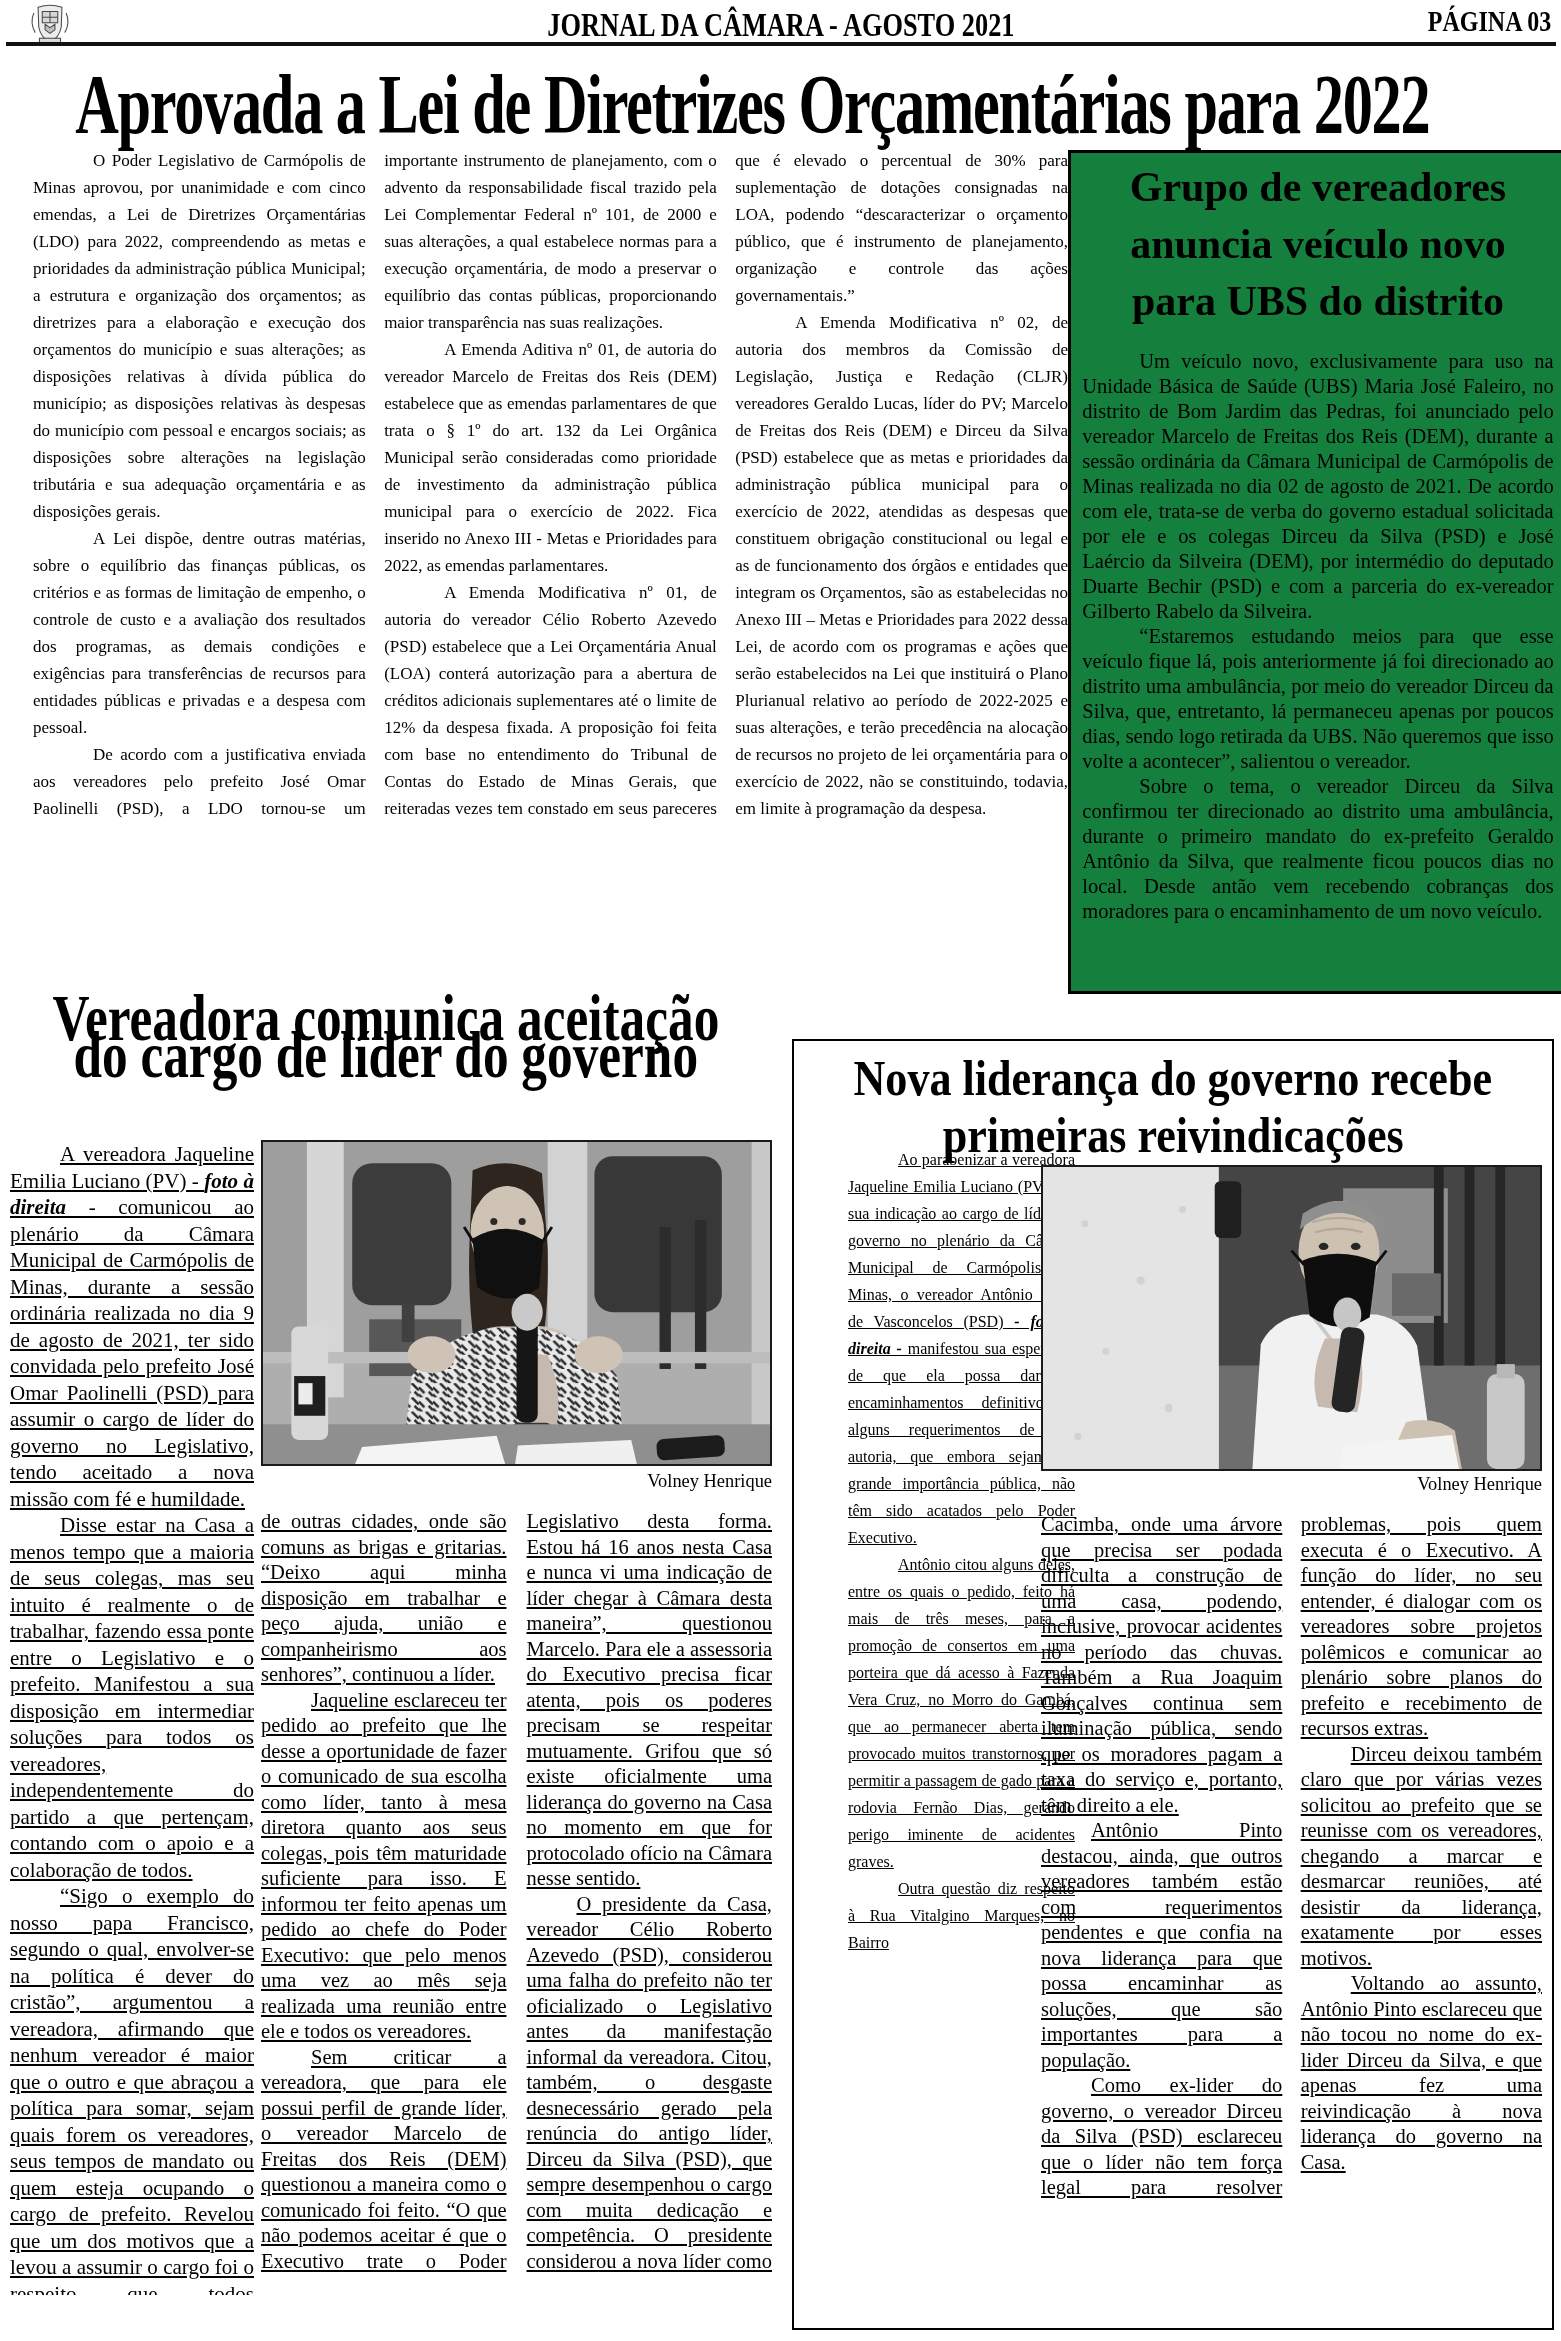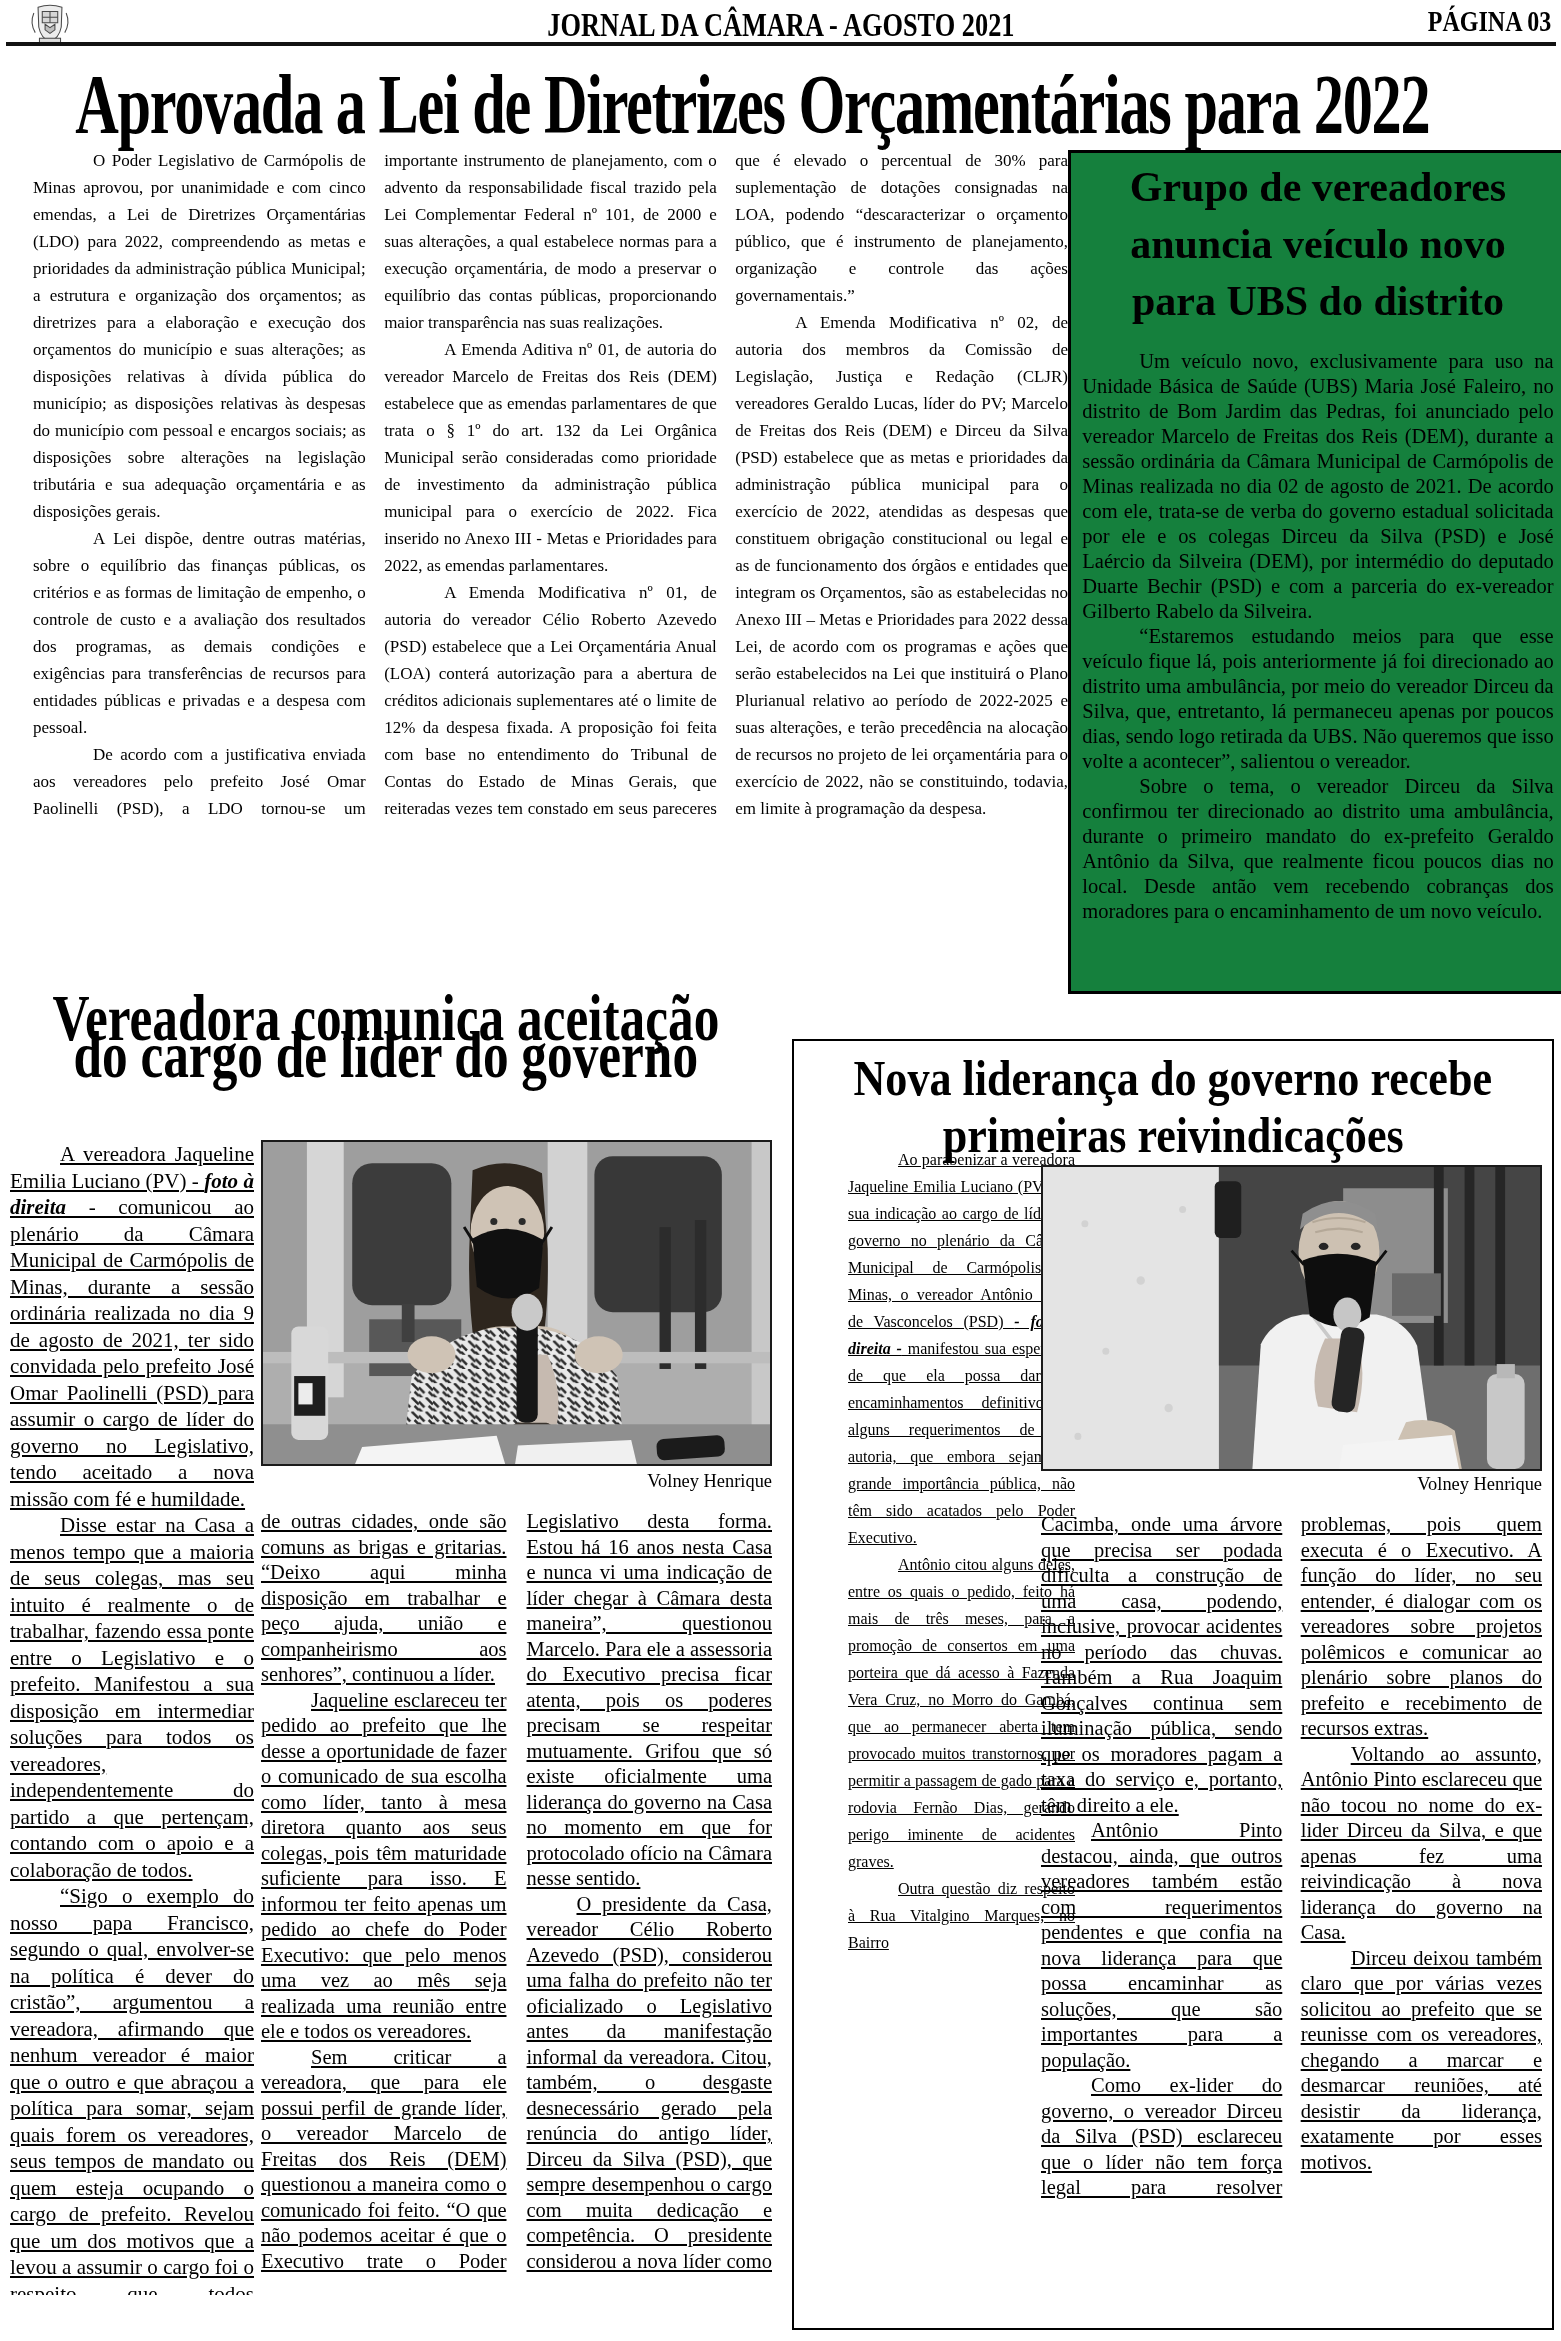--- a/index.html
+++ b/index.html
@@ -216,16 +216,16 @@
     <rect x="636" y="292" width="54" height="134" rx="14" fill="#d8d8d8" opacity="0.85"></rect>
     <rect x="650" y="278" width="26" height="20" fill="#b8b8b8"></rect>
   </svg>
 </div>
 <div class="abs" id="a3-caption">Volney Henrique</div>
 
 <div class="abs newscol flow" id="a3-flow">
   <p class="cont">Cacimba, onde uma árvore que precisa ser podada dificulta a construção de uma casa, podendo, inclusive, provocar acidentes no período das chuvas. Também a Rua Joaquim Gonçalves continua sem iluminação pública, sendo que os moradores pagam a taxa do serviço e, portanto, têm direito a ele.</p>
   <p>Antônio Pinto destacou, ainda, que outros vereadores também estão com requerimentos pendentes e que confia na nova liderança para que possa encaminhar as soluções, que são importantes para a população.</p>
   <p>Como ex-lider do governo, o vereador Dirceu da Silva (PSD) esclareceu que o líder não tem força legal para resolver problemas, pois quem executa é o Executivo. A função do líder, no seu entender, é dialogar com os vereadores sobre projetos polêmicos e comunicar ao plenário sobre planos do prefeito e recebimento de recursos extras.</p>
+  <p>Dirceu deixou também claro que por várias vezes solicitou ao prefeito que se reunisse com os vereadores, chegando a marcar e desmarcar reuniões, até desistir da liderança, exatamente por esses motivos.</p>
   <p>Voltando ao assunto, Antônio Pinto esclareceu que não tocou no nome do ex-lider Dirceu da Silva, e que apenas fez uma reivindicação à nova liderança do governo na Casa.</p>
-  <p>Dirceu deixou também claro que por várias vezes solicitou ao prefeito que se reunisse com os vereadores, chegando a marcar e desmarcar reuniões, até desistir da liderança, exatamente por esses motivos.</p>
 </div>
 
 
 </body></html>

